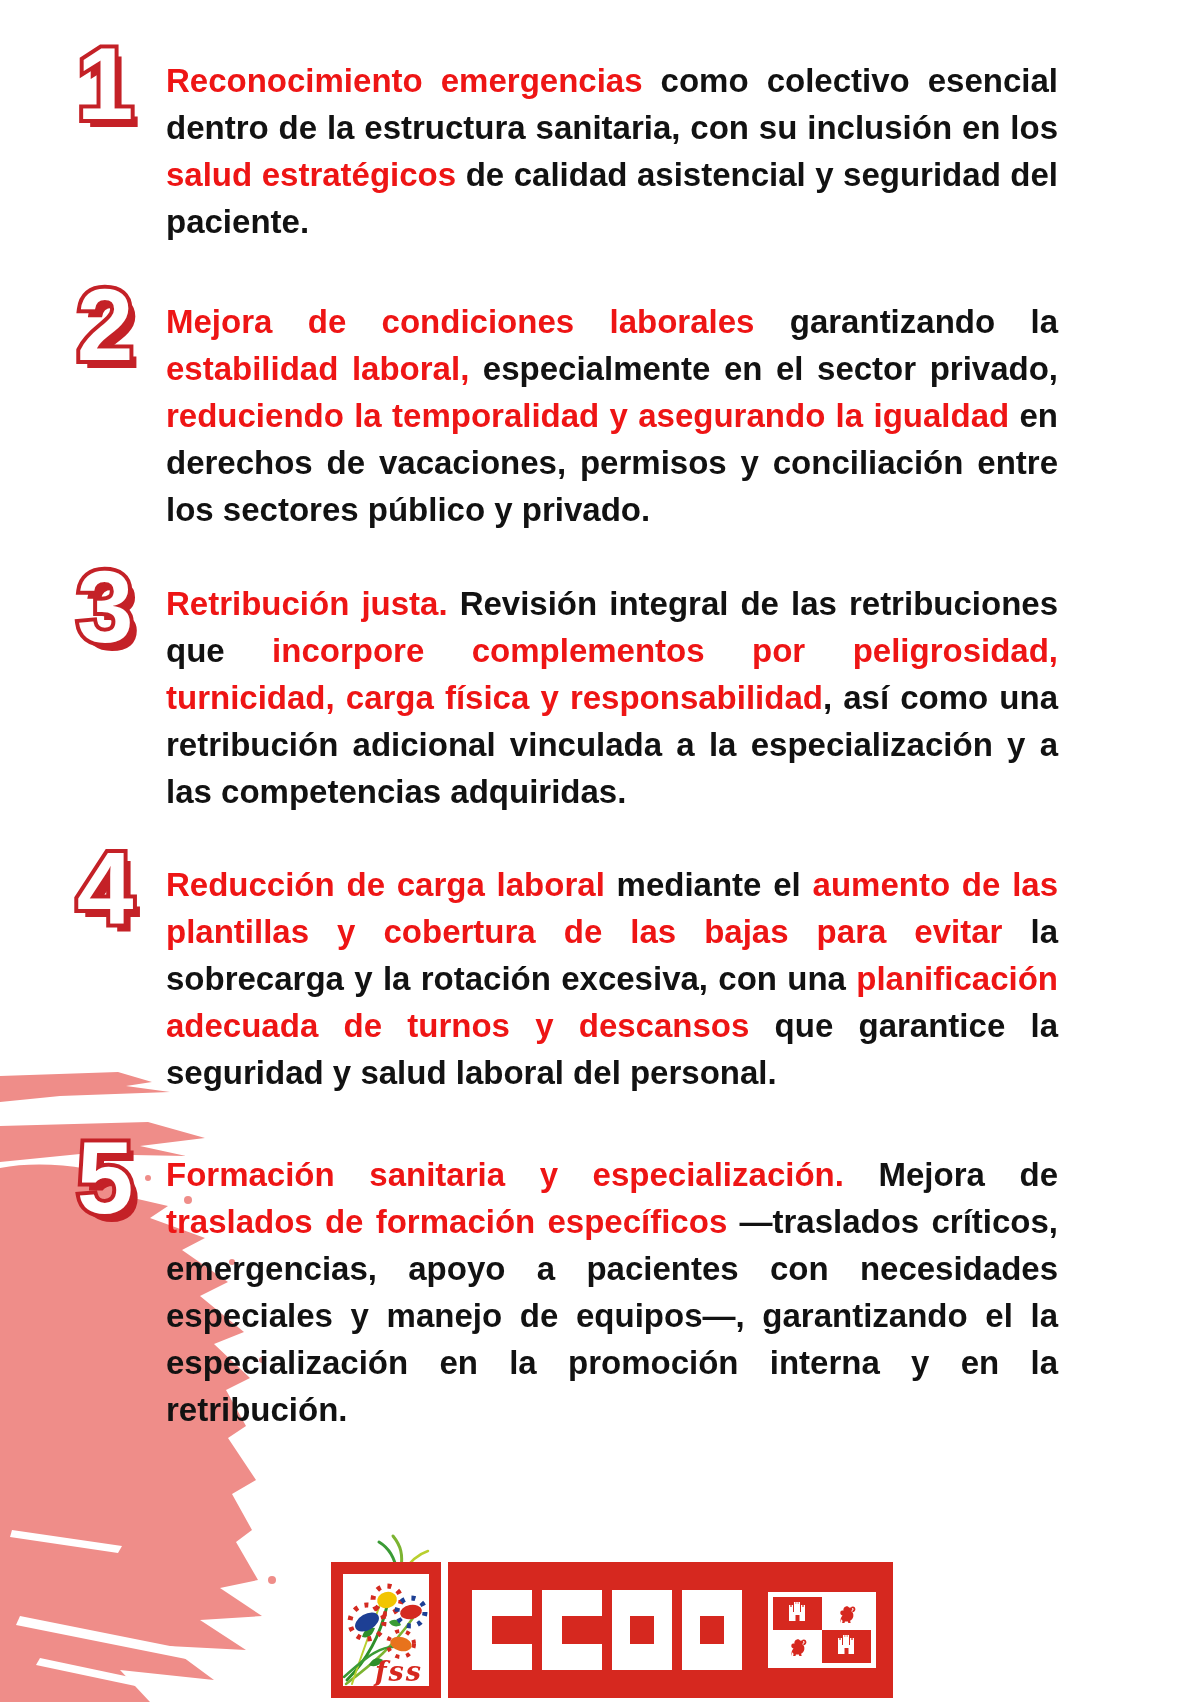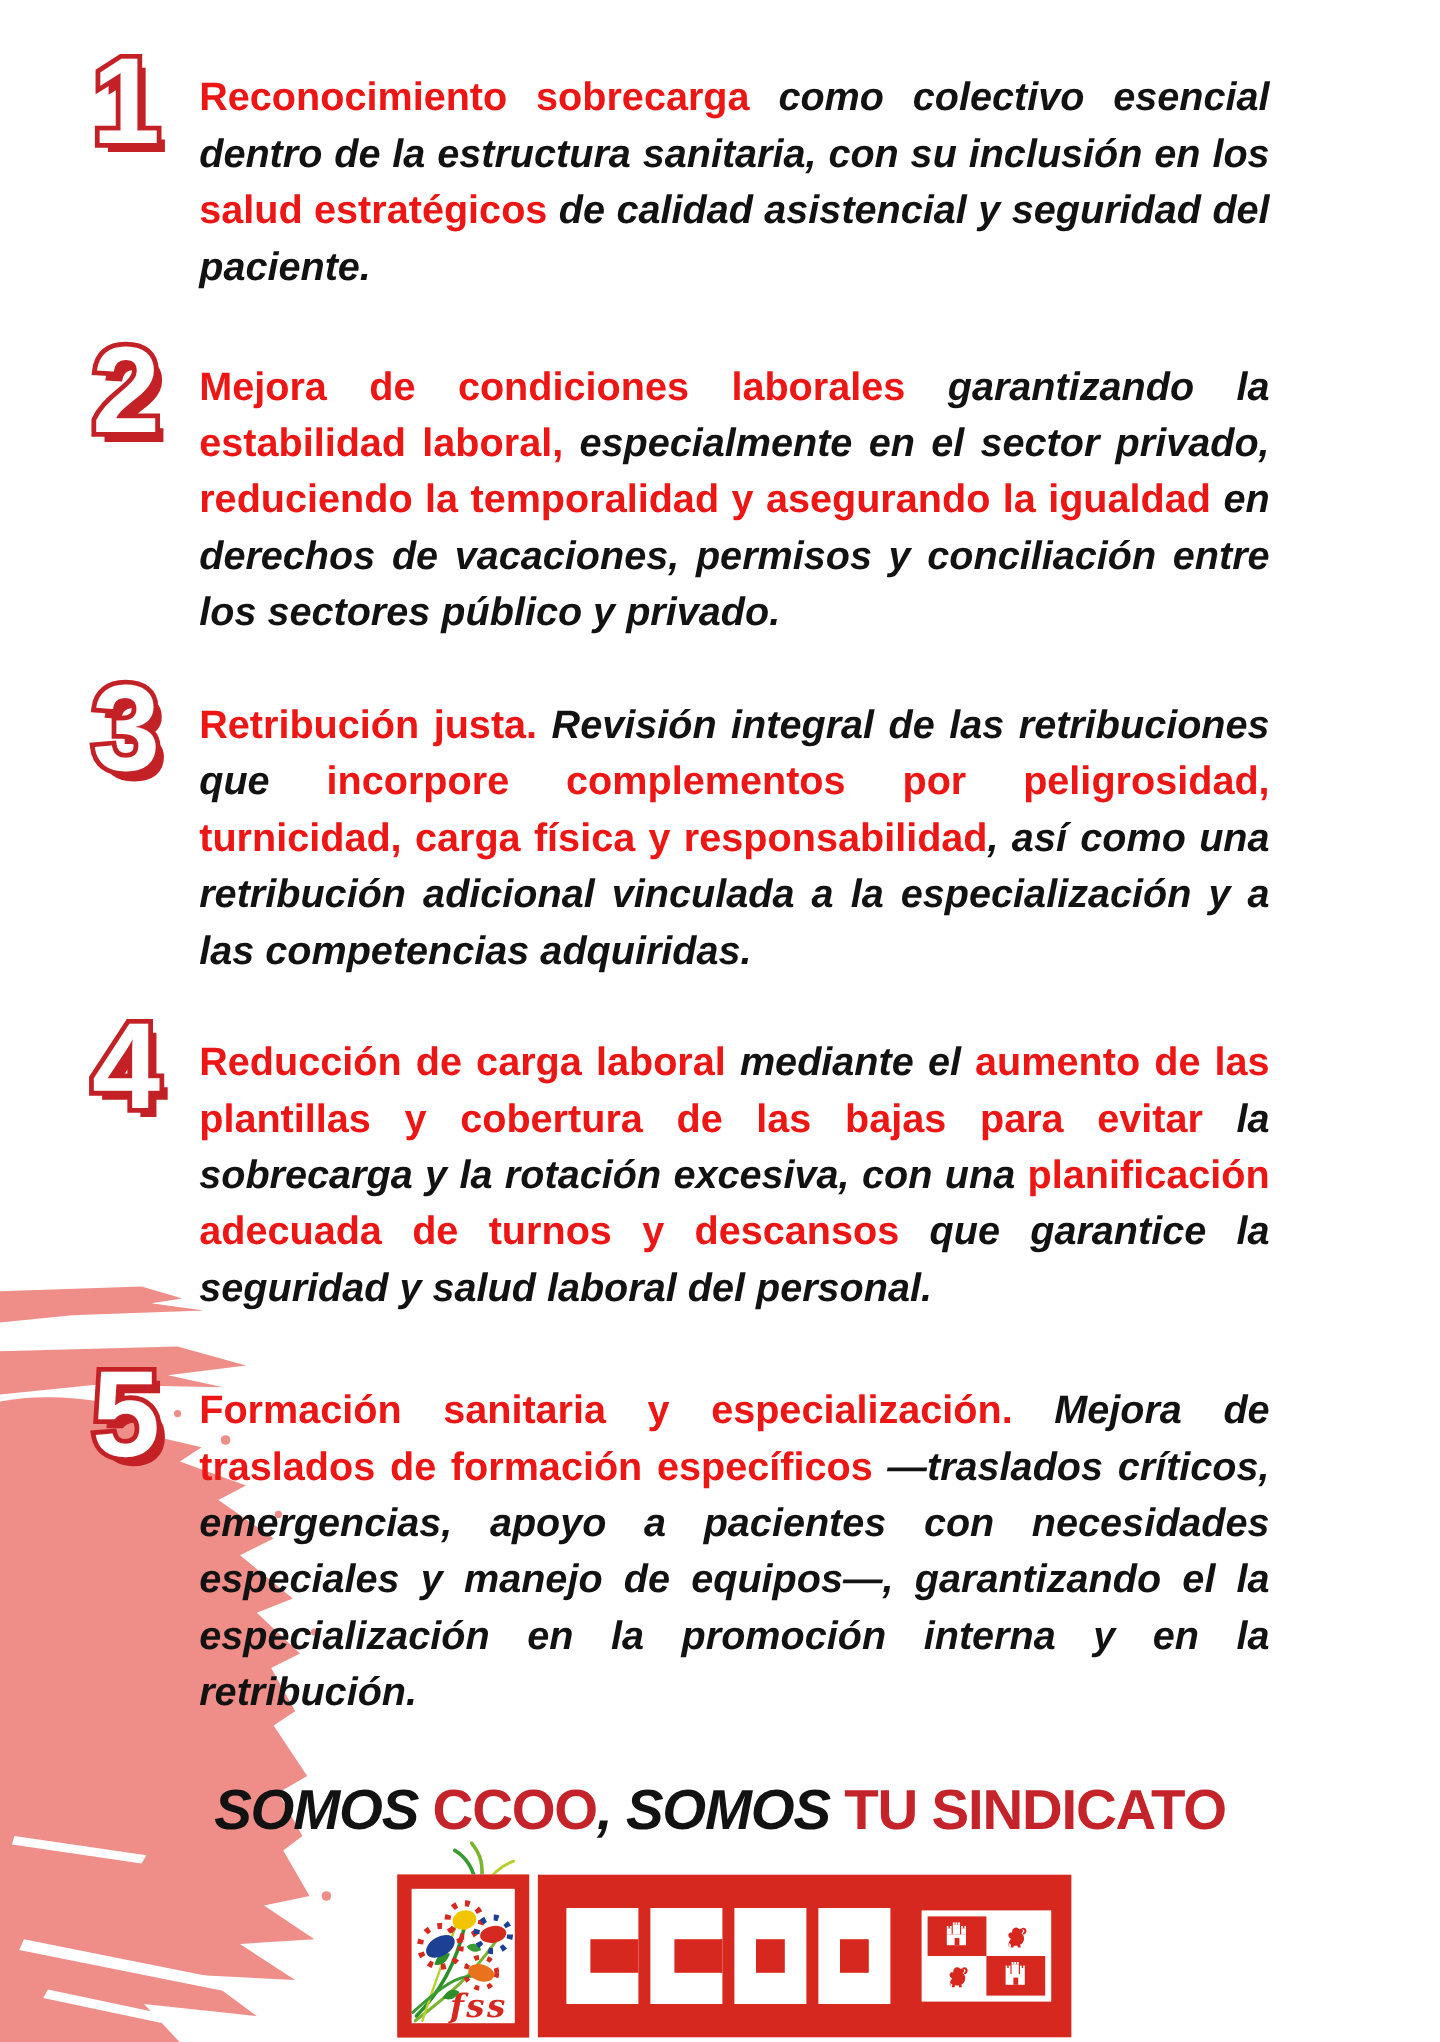--- a/index.html
+++ b/index.html
@@ -23,21 +23,21 @@
     paint-order:stroke fill;
     text-shadow:7px 8px 0 var(--number-red);
     letter-spacing:-2px;
   }
   .para{
     margin:0;
     font-size:33px;line-height:47px;font-weight:bold;
     text-align:justify;
     color:var(--body-black);
   }
-  .c-black{color:var(--body-black);font-style:italic;}
+  .c-black{color:var(--body-black);}
   .c-red{color:var(--text-red);}
   
   .tagline{
     position:absolute;left:0;top:1480px;width:100%;z-index:2;
     margin:0;text-align:center;
     font-size:47px;line-height:1.2;font-weight:bold;letter-spacing:-1px;
     color:var(--body-black);
   }
   .tagline .c-red{color:var(--tagline-red);}
   
@@ -72,21 +72,21 @@
     </g>
     <g fill="#ffffff">
       <path d="M12,470 L122,486 L118,493 L10,477 Z"></path>
       <path d="M20,556 L200,592 L196,601 L16,565 Z"></path>
       <path d="M40,598 L182,628 L178,635 L36,605 Z"></path>
     </g>
   </svg>
 
   <section class="item" style="top:57px">
     <span class="num">1</span>
-    <p class="para"><span class="c-red">Reconocimiento sobrecarga</span><span class="c-black"> como colectivo esencial dentro de la estructura sanitaria, con su inclusión en los </span><span class="c-red">salud estratégicos</span><span class="c-black"> de calidad asistencial y seguridad del paciente.</span></p>
+    <p class="para"><span class="c-red">Reconocimiento emergencias</span><span class="c-black"> como colectivo esencial dentro de la estructura sanitaria, con su inclusión en los </span><span class="c-red">salud estratégicos</span><span class="c-black"> de calidad asistencial y seguridad del paciente.</span></p>
   </section>
 
   <section class="item" style="top:298px">
     <span class="num">2</span>
     <p class="para"><span class="c-red">Mejora de condiciones laborales</span><span class="c-black"> garantizando la </span><span class="c-red">estabilidad laboral,</span><span class="c-black"> especialmente en el sector privado, </span><span class="c-red">reduciendo la temporalidad y asegurando la igualdad</span><span class="c-black"> en derechos de vacaciones, permisos y conciliación entre los sectores público y privado.</span></p>
   </section>
 
   <section class="item" style="top:580px">
     <span class="num">3</span>
     <p class="para"><span class="c-red">Retribución justa.</span><span class="c-black"> Revisión integral de las retribuciones que </span><span class="c-red">incorpore complementos por peligrosidad, turnicidad, carga física y responsabilidad</span><span class="c-black">, así como una retribución adicional vinculada a la especialización y a las competencias adquiridas.</span></p>
@@ -95,21 +95,20 @@
   <section class="item" style="top:861px">
     <span class="num">4</span>
     <p class="para"><span class="c-red">Reducción de carga laboral</span><span class="c-black"> mediante el </span><span class="c-red">aumento de las plantillas y cobertura de las bajas para evitar</span><span class="c-black"> la sobrecarga y la rotación excesiva, con una </span><span class="c-red">planificación adecuada de turnos y descansos</span><span class="c-black"> que garantice la seguridad y salud laboral del personal.</span></p>
   </section>
 
   <section class="item" style="top:1151px">
     <span class="num">5</span>
     <p class="para"><span class="c-red">Formación sanitaria y especialización.</span><span class="c-black"> Mejora de </span><span class="c-red">traslados de formación específicos</span><span class="c-black"> —traslados críticos, emergencias, apoyo a pacientes con necesidades especiales y manejo de equipos—, garantizando el la especialización en la promoción interna y en la retribución.</span></p>
   </section>
 
-  <h1 class="tagline"><span class="c-black">SOMOS </span><span class="c-red">CCOO</span><span class="c-black">, SOMOS </span><span class="c-red">TU SINDICATO</span></h1>
 
   <div class="logos">
 
     <div class="fss-box" aria-label="fss">
       <svg viewBox="0 -30 110 166">
 
         <g fill="none" stroke-linecap="round">
           <path d="M66,10 C64,-4 58,-14 48,-20" stroke="#3a9b35" stroke-width="3"></path>
           <path d="M70,8 C72,-8 70,-16 62,-26" stroke="#7cb431" stroke-width="3"></path>
           <path d="M72,10 C80,-2 88,-8 97,-11" stroke="#b9cf2e" stroke-width="2.5"></path>

